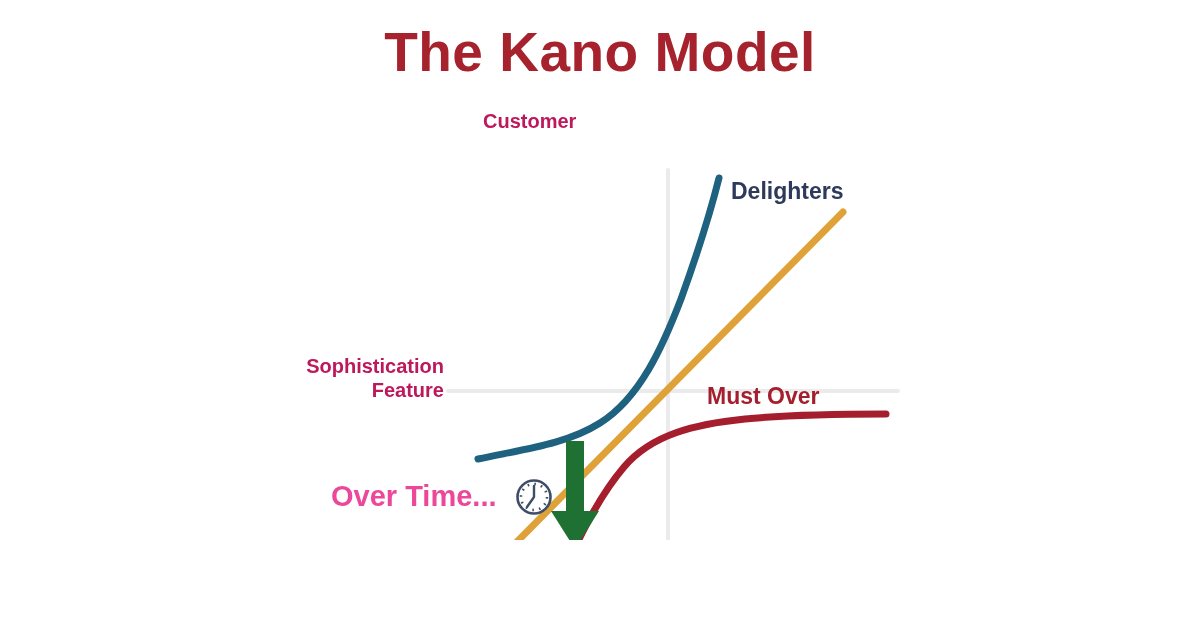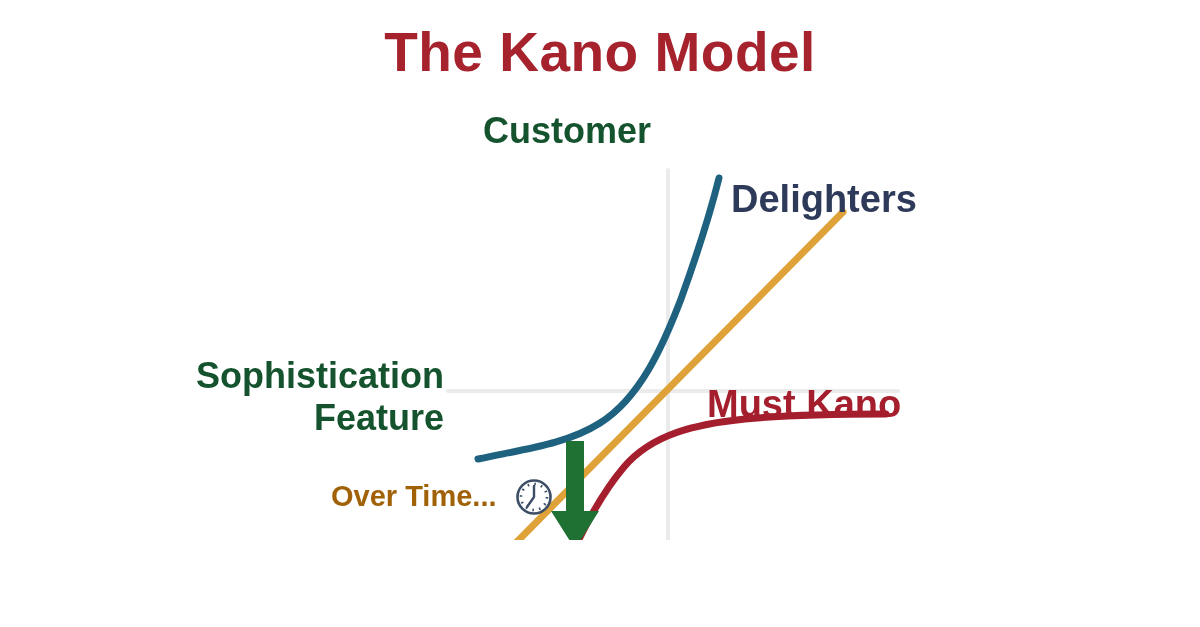--- a/index.html
+++ b/index.html
@@ -15,37 +15,37 @@
     position: absolute;
     left: 0; right: 0; top: 20px;
     text-align: center;
     font-size: 55px;
     font-weight: 800;
     letter-spacing: 0.5px;
     color: #A6232E;
   }
   .axis-label {
     position: absolute;
-    font-size: 36px;
+    font-size: 20px;
     font-weight: 800;
     line-height: 1.18;
-    color: #14532d;
+    color: #be185d;
   }
   #y-axis-label { left: 483px; top: 110px; text-align: left; }
   #x-axis-label { left: 168px; top: 355px; width: 276px; text-align: right; }
   .curve-label {
     position: absolute;
-    font-size: 38px;
+    font-size: 23px;
     font-weight: 800;
     white-space: nowrap;
   }
   #delighters-label  { left: 731px; top: 178px; color: #2E3A59; }
   #performance-label { left: 762px; top: 291px; color: #DFA239; }
   #must-haves-label  { left: 707px; top: 383px; color: #A41E2D; }
-  #over-time-label   { left: 331px; top: 480px; color: #a16207; font-size: 29px; font-weight: 800; position: absolute; white-space: nowrap; }
+  #over-time-label   { left: 331px; top: 480px; color: #ec4899; font-size: 29px; font-weight: 800; position: absolute; white-space: nowrap; }
   svg.chart { position: absolute; left: 0; top: 0; }
 </style>
 </head>
 <body>
 
 <div id="stage">
 
   <div class="title">The Kano Model</div>
 
   <div class="axis-label" id="y-axis-label">
@@ -71,16 +71,16 @@
     <path d="M566,441 L584,441 L584,511 L599,511 L575,549 L551,511 L566,511 Z" fill="#1F7033"></path>
 
     <g>
       <circle cx="534" cy="497" r="16.5" fill="#ffffff" stroke-width="2.6" stroke="#3D4E66"></circle>
       <circle cx="534" cy="497" r="13" fill="none" stroke-width="2.6" stroke-dasharray="1.6 5.2" stroke-linecap="butt" stroke="#3D4E66"></circle>
       <path d="M534,497 L534,486 M534,497 L527,507" fill="none" stroke-width="2.4" stroke-linecap="round" stroke="#3D4E66"></path>
     </g>
   </svg>
 
   <div class="curve-label" id="delighters-label">Delighters</div>
-  <div class="curve-label" id="must-haves-label">Must Kano</div>
+  <div class="curve-label" id="must-haves-label">Must Over</div>
   <div id="over-time-label">Over Time...</div>
 
 </div>
 
 </body></html>

